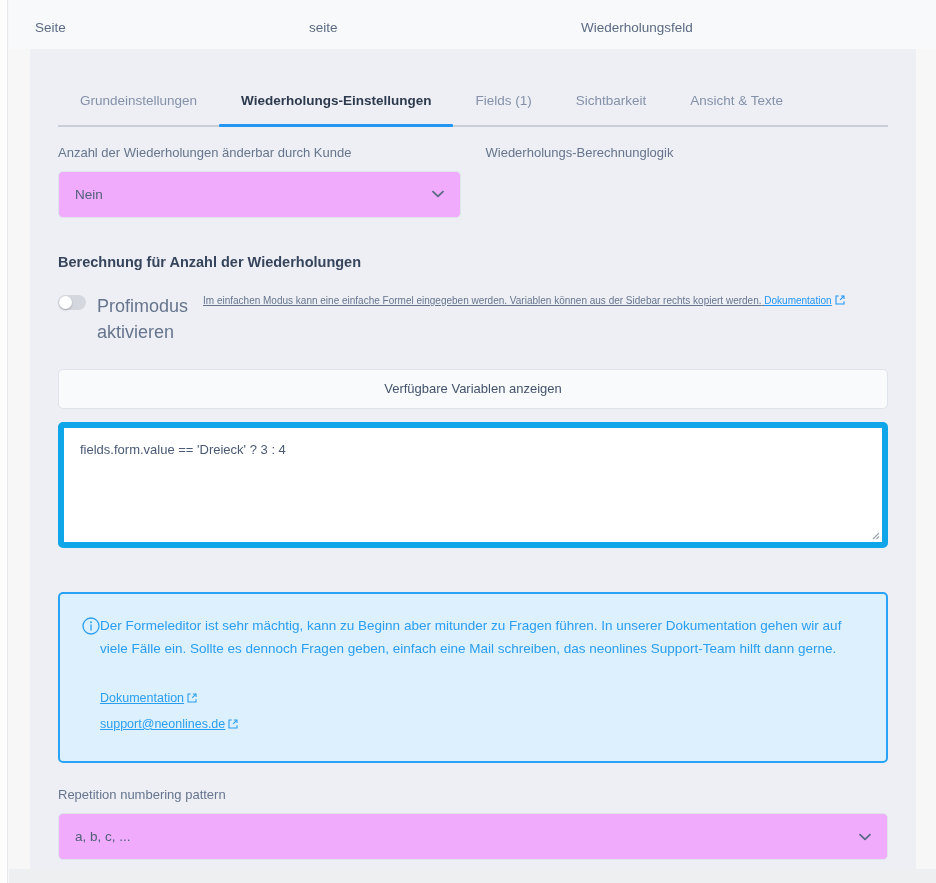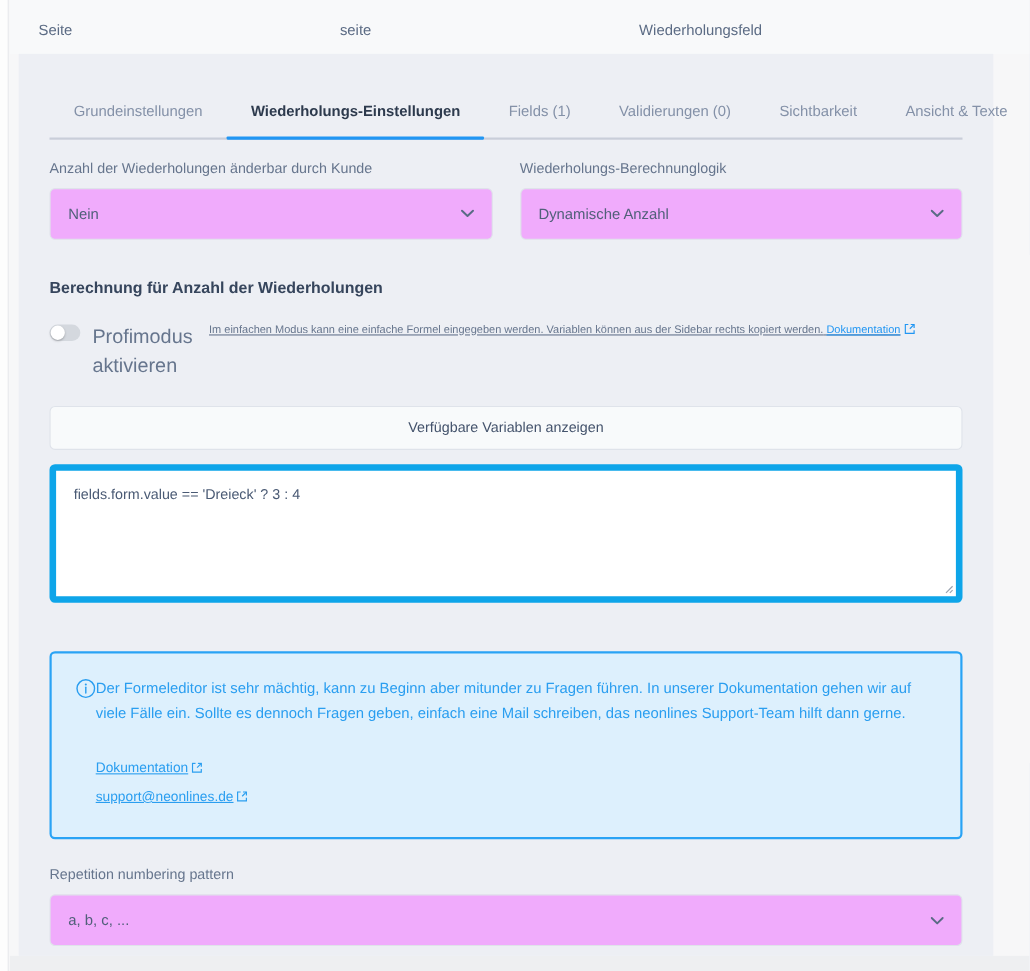--- a/index.html
+++ b/index.html
@@ -41,21 +41,21 @@
     color: #5b6b84;
     white-space: nowrap;
   }
   .crumb-1 { left: 26px; }
   .crumb-2 { left: 300px; }
   .crumb-3 { left: 572px; }
 
   
   .panel {
     position: absolute;
-    left: 17px; top: 49px;
+    left: 30px; top: 49px;
     width: 886px;
     height: 820px;
     background: #edeff4;
     box-sizing: border-box;
   }
 
   
   .tabbar {
     position: relative;
     height: 78px;
@@ -300,21 +300,20 @@
   <div class="crumb crumb-3">Wiederholungsfeld</div>
 </div>
 
 <div class="panel">
 
   <div class="tabbar">
     <div class="tabs">
       <div class="tab">Grundeinstellungen</div>
       <div class="tab active">Wiederholungs-Einstellungen</div>
       <div class="tab">Fields (1)</div>
-      <div class="tab">Validierungen (0)</div>
       <div class="tab">Sichtbarkeit</div>
       <div class="tab">Ansicht &amp; Texte</div>
     </div>
     <div class="tab-rule"></div>
     <div class="tab-underline" id="tab-underline" style="left: 161.094px; width: 234.391px;"></div>
   </div>
 
   <div class="body">
 
     <div class="row-two">
@@ -324,28 +323,20 @@
           <span class="select-value">Nein</span>
           <span class="chevron">
             <svg viewBox="0 0 12 8">
                 <path d="M1 1.6 L6 6.4 L11 1.6" fill="none" stroke="#5a6b85" stroke-width="1.8" stroke-linecap="round" stroke-linejoin="round"></path>
               </svg>
           </span>
         </div>
       </div>
       <div class="field">
         <div class="field-label">Wiederholungs-Berechnunglogik</div>
-        <div class="select">
-          <span class="select-value">Dynamische Anzahl</span>
-          <span class="chevron">
-            <svg viewBox="0 0 12 8">
-                <path d="M1 1.6 L6 6.4 L11 1.6" fill="none" stroke="#5a6b85" stroke-width="1.8" stroke-linecap="round" stroke-linejoin="round"></path>
-              </svg>
-          </span>
-        </div>
       </div>
     </div>
 
     <div class="section-title">Berechnung für Anzahl der Wiederholungen</div>
 
     <div class="toggle-row">
       <div class="toggle-wrap">
         <div class="toggle">
           <div class="knob"></div>
         </div>

